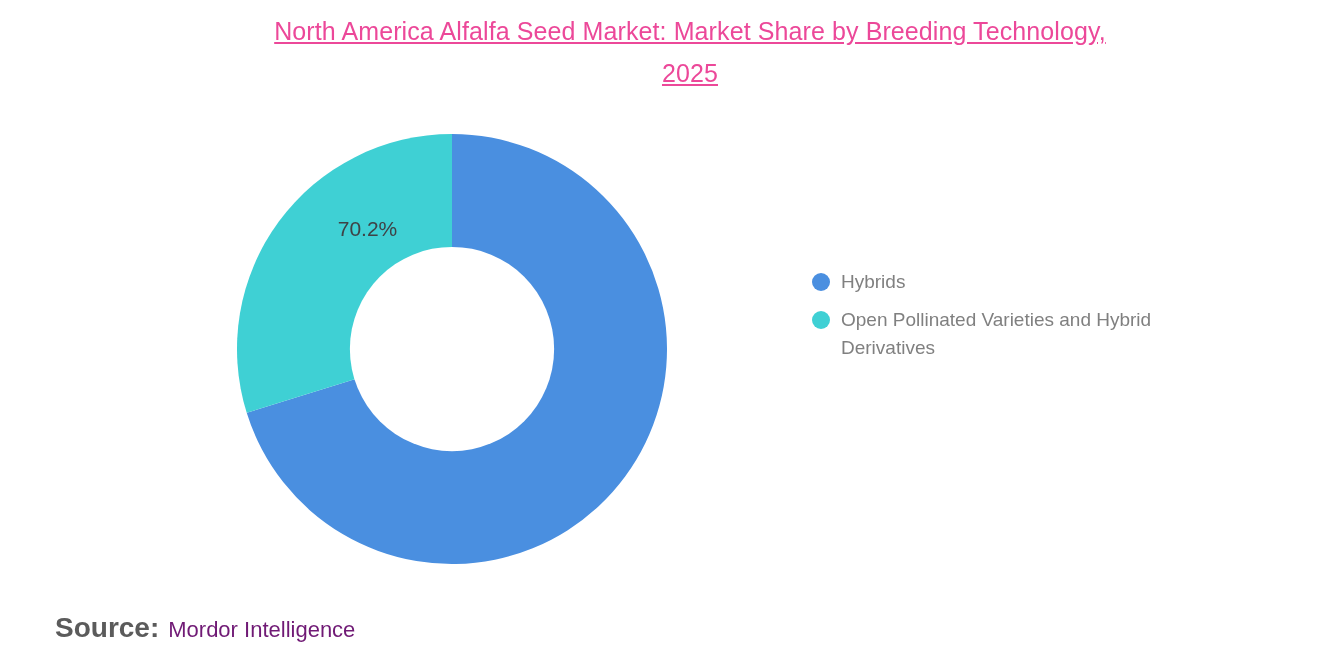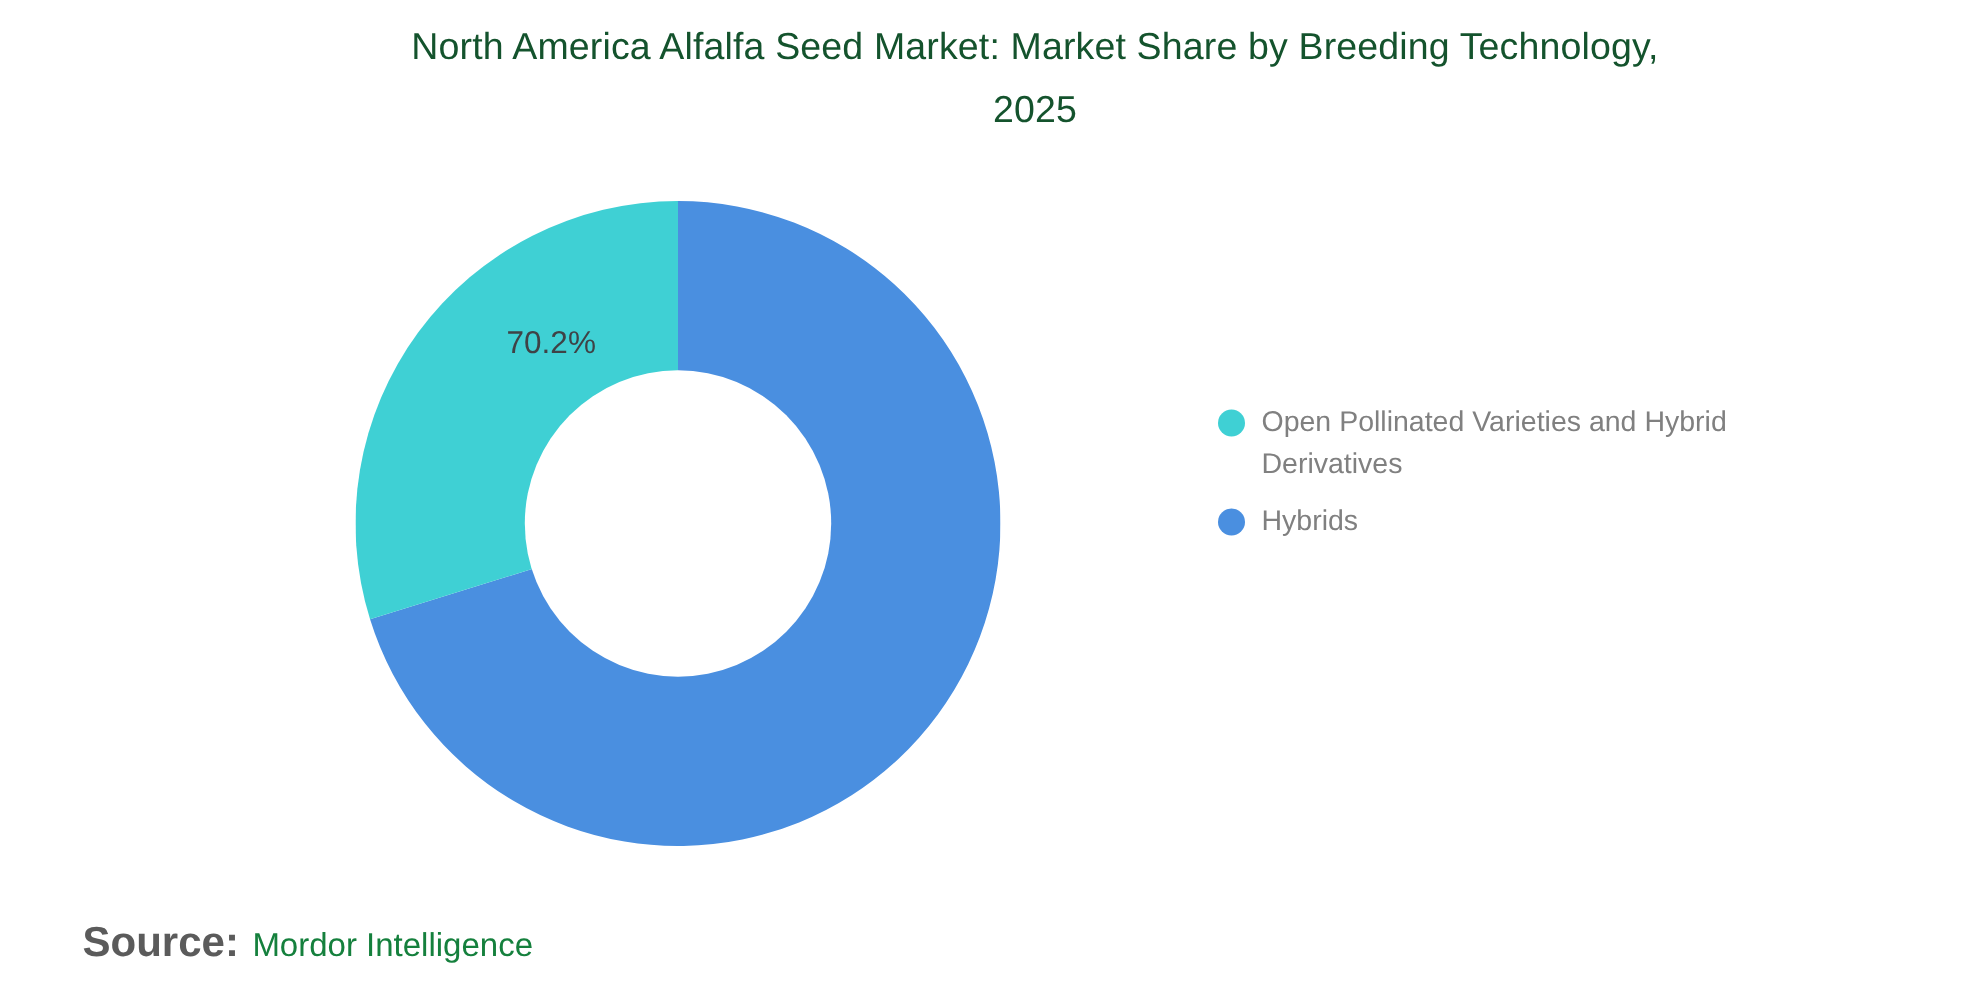--- a/index.html
+++ b/index.html
@@ -116,55 +116,55 @@
   .source-label {
     font-size: 28px;
     font-weight: 700;
     color: #5b5b5b;
     margin-right: 9px;
   }
 
   .source-value {
     font-size: 22px;
     font-weight: 400;
-    color: #15803d;
+    color: #701a75;
   }
 </style>
 </head>
 <body>
 
 <div id="page" style="background: rgb(255, 255, 255);">
 
-  <div class="chart-title" style="color: #14532d;">North America Alfalfa Seed Market: Market Share by Breeding Technology,
+  <div class="chart-title" style="color: #ec4899; text-decoration: underline;">North America Alfalfa Seed Market: Market Share by Breeding Technology,
 2025</div>
 
   <div class="plot-area">
 
     <svg class="donut-svg" viewBox="0 0 430 430">
 
       <path id="slice-0" d="M 215 215 L 215 0 A 215 215 0 1 1 9.704122879471754 278.8639400390624 Z" fill="#4a8fe0"></path>
 
       <path id="slice-1" d="M 215 215 L 9.704122879471754 278.8639400390624 A 215 215 0 0 1 214.99999999999997 0 Z" fill="#3fd0d4"></path>
 
       <circle id="donut-hole" cx="215" cy="215" r="102.125" fill="#ffffff"></circle>
     </svg>
 
     <div class="slice-label" style="color: rgb(63, 66, 70);">70.2%</div>
   </div>
 
   <div class="legend">
 
     <div class="legend-item">
-      <span class="legend-marker" id="legend-marker-1" style="background: rgb(63, 208, 212);"></span>
-      <span class="legend-label" style="color: rgb(128, 128, 128);">Open Pollinated Varieties and Hybrid Derivatives</span>
+      <span class="legend-marker" id="legend-marker-0" style="background: rgb(74, 143, 224);"></span>
+      <span class="legend-label" style="color: rgb(128, 128, 128);">Hybrids</span>
     </div>
 
     <div class="legend-item">
-      <span class="legend-marker" id="legend-marker-0" style="background: rgb(74, 143, 224);"></span>
-      <span class="legend-label" style="color: rgb(128, 128, 128);">Hybrids</span>
+      <span class="legend-marker" id="legend-marker-1" style="background: rgb(63, 208, 212);"></span>
+      <span class="legend-label" style="color: rgb(128, 128, 128);">Open Pollinated Varieties and Hybrid Derivatives</span>
     </div>
 
   </div>
 
   <div class="footer">
 
     <div class="source-block">
       <span class="source-label">Source:</span>
       <span class="source-value">Mordor Intelligence</span>
     </div>

